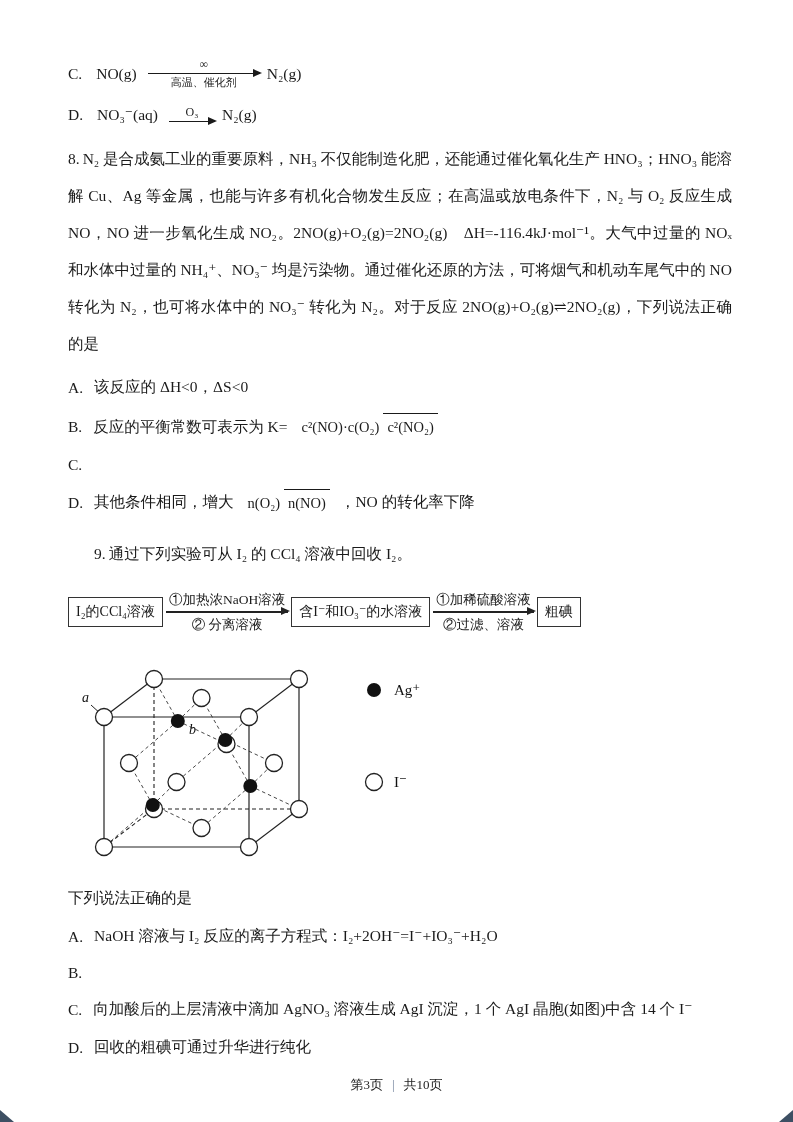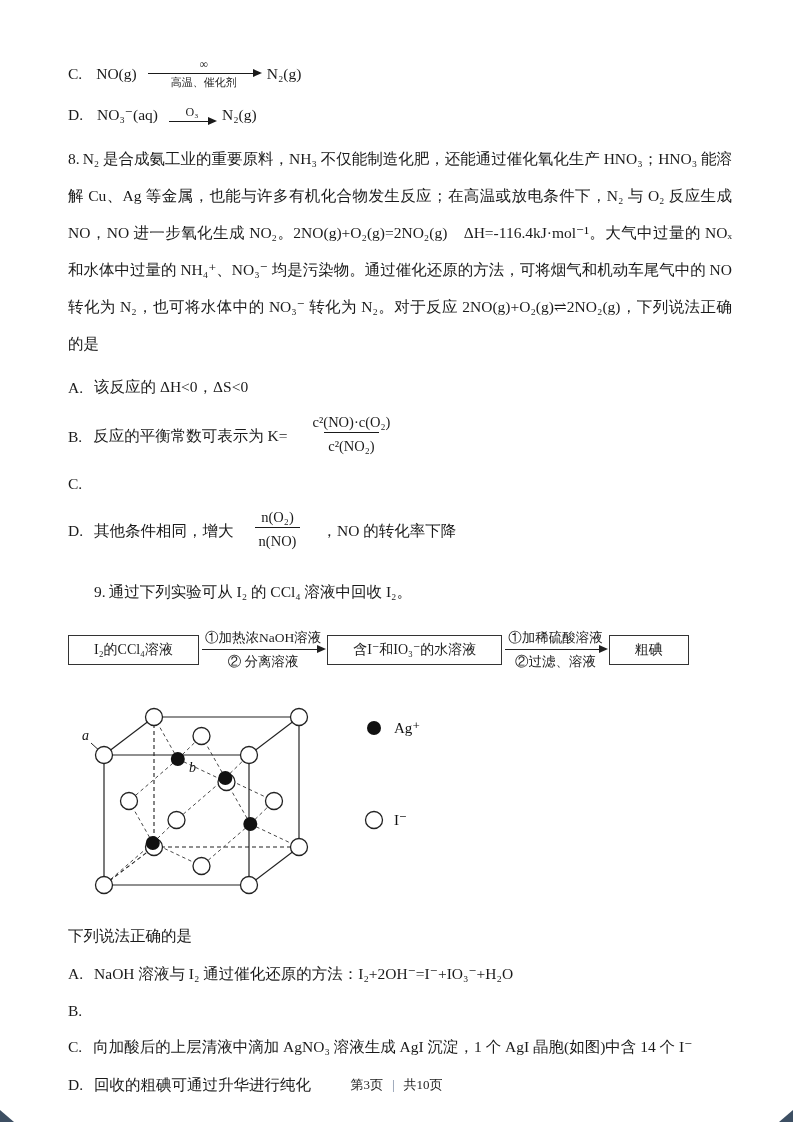--- a/index.html
+++ b/index.html
@@ -24,27 +24,27 @@
     border-left:9px solid #1a1a1a; border-top:4.5px solid transparent; border-bottom:4.5px solid transparent;
   }
 
   
   .q-para { font-size:15.5px; line-height:37px; text-align:justify; margin:6px 0 4px; }
   .q-num { margin-right:3px; }
 
   
   .opt-row { display:flex; align-items:center; font-size:15.5px; margin:15px 0; flex-wrap:nowrap; }
   .opt-row .opt-label { margin-right:11px; }
-  .frac { display:inline-flex; flex-direction:column; align-items:center; font-size:14.5px; line-height:1.3; margin:0 21px; }
+  .frac { display:inline-flex; flex-direction:row; align-items:center; font-size:14.5px; line-height:1.3; margin:0 10px; }
   .frac .num { padding:0 4px; }
   .frac .den { border-top:1.2px solid #1a1a1a; padding:4px 4px; }
 
   
   .flow { display:flex; align-items:center; font-size:14px; margin:18px 0 6px; }
-  .fbox { border:1.3px solid #333; padding:5px 25px; white-space:nowrap; }
+  .fbox { border:1.3px solid #333; padding:5px 7px; white-space:nowrap; }
   .farrow { display:flex; flex-direction:column; align-items:stretch; text-align:center; margin:0 3px; }
   .fa-above, .fa-below { font-size:13.5px; white-space:nowrap; padding:0 3px; line-height:1.45; }
   .fa-shaft { position:relative; height:1.3px; background:#222; margin:2px 0; }
   .fa-shaft::after {
     content:""; position:absolute; right:-2px; top:-4.2px; width:0; height:0;
     border-left:9px solid #222; border-top:4px solid transparent; border-bottom:4px solid transparent;
   }
 
   .figure-wrap { margin:8px 0 2px 6px; }
   .stem { font-size:15.5px; margin:8px 0 8px; }
@@ -215,21 +215,21 @@
           <text x="320" y="145" font-size="15" fill="#111">I⁻</text>
         </g>
       </svg>
     </div>
 
     <div class="stem">下列说法正确的是</div>
 
     <div class="q9-opts">
       <div class="opt-row">
         <span class="opt-label">A.</span>
-        <span>NaOH 溶液与 I₂ 通过催化还原的方法：I₂+2OH⁻=I⁻+IO₃⁻+H₂O</span>
+        <span>NaOH 溶液与 I₂ 反应的离子方程式：I₂+2OH⁻=I⁻+IO₃⁻+H₂O</span>
       </div>
       <div class="opt-row">
         <span class="opt-label">B.</span>
       </div>
       <div class="opt-row">
         <span class="opt-label">C.</span>
         <span>向加酸后的上层清液中滴加 AgNO₃ 溶液生成 AgI 沉淀，1 个 AgI 晶胞(如图)中含 14 个 I⁻</span>
       </div>
       <div class="opt-row">
         <span class="opt-label">D.</span>

